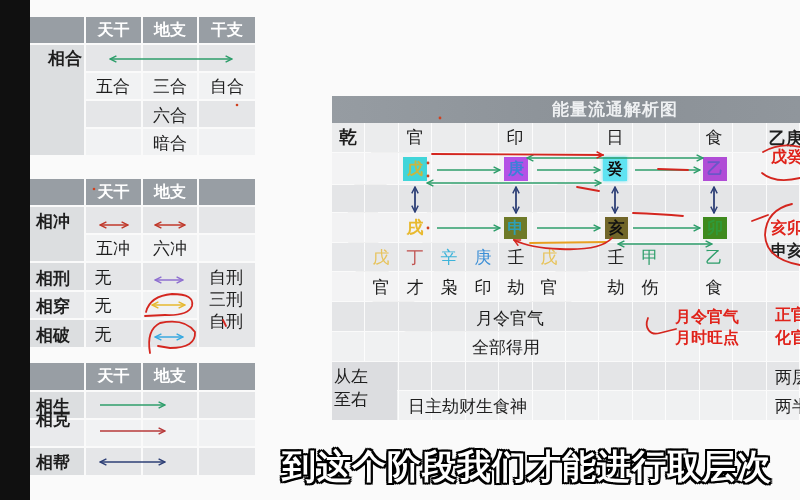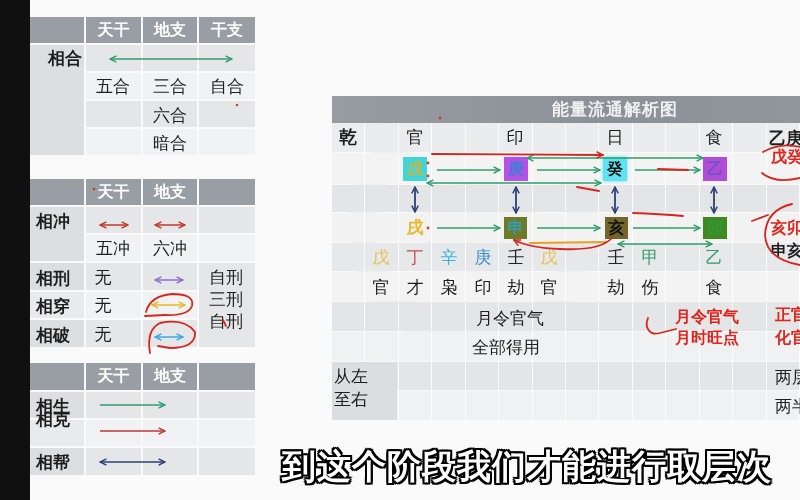--- a/index.html
+++ b/index.html
@@ -189,20 +189,21 @@
   <span class="t ec" style="left:184px;top:192px">劫</span>
   <span class="t ec" style="left:217px;top:192px">官</span>
   <span class="t ec" style="left:284px;top:192px">劫</span>
   <span class="t ec" style="left:318px;top:192px">伤</span>
   <span class="t ec" style="left:382px;top:192px">食</span>
 
   <span class="tl ec" style="left:144px;top:222px">月令官气</span>
   <span class="tl ec" style="left:140px;top:251px">全部得用</span>
   <span class="t ec" style="left:19px;top:281px">从左</span>
   <span class="t ec" style="left:19px;top:304px">至右</span>
+  <span class="tl ec" style="left:76px;top:310px">日主劫财生食神</span>
   <span class="tl red" style="left:343px;top:221px">月令官气</span>
   <span class="tl red" style="left:343px;top:242px">月时旺点</span>
 
   <span class="tl red" style="left:439px;top:61px">戊癸</span>
   <span class="tl red" style="left:439px;top:132px">亥卯</span>
   <span class="tl" style="left:439px;top:155px;font-weight:bold;font-size:16px">申亥</span>
   <span class="tl red" style="left:443px;top:219px">正官</span>
   <span class="tl red" style="left:443px;top:242px">化官</span>
   <span class="tl ec" style="left:443px;top:281px">两层</span>
   <span class="tl ec" style="left:443px;top:310px">两半</span>

